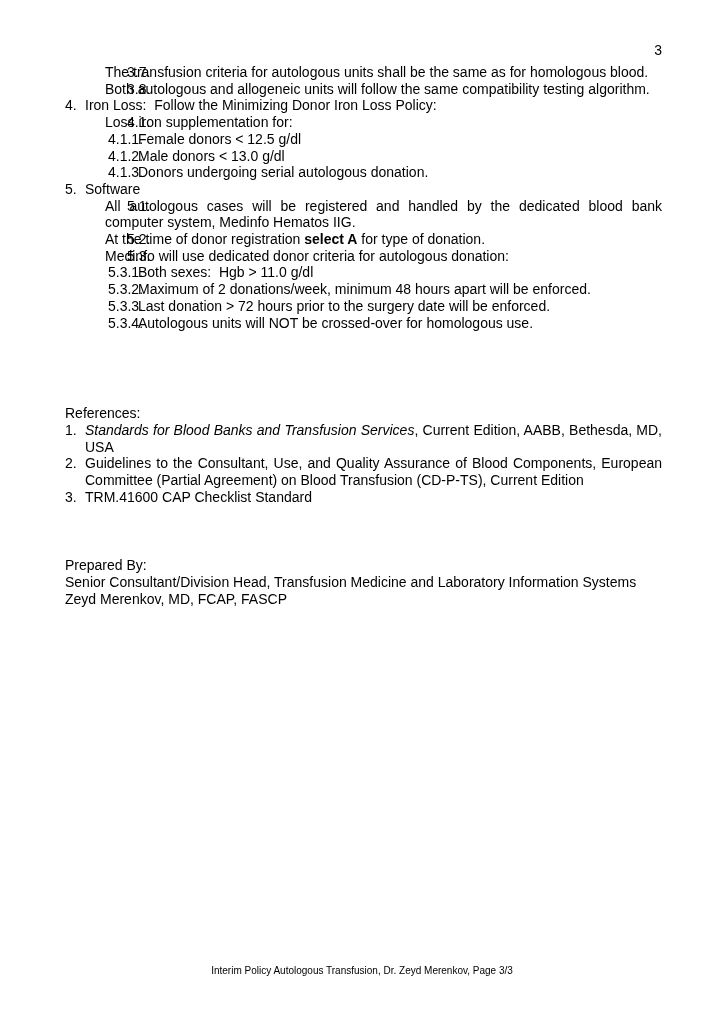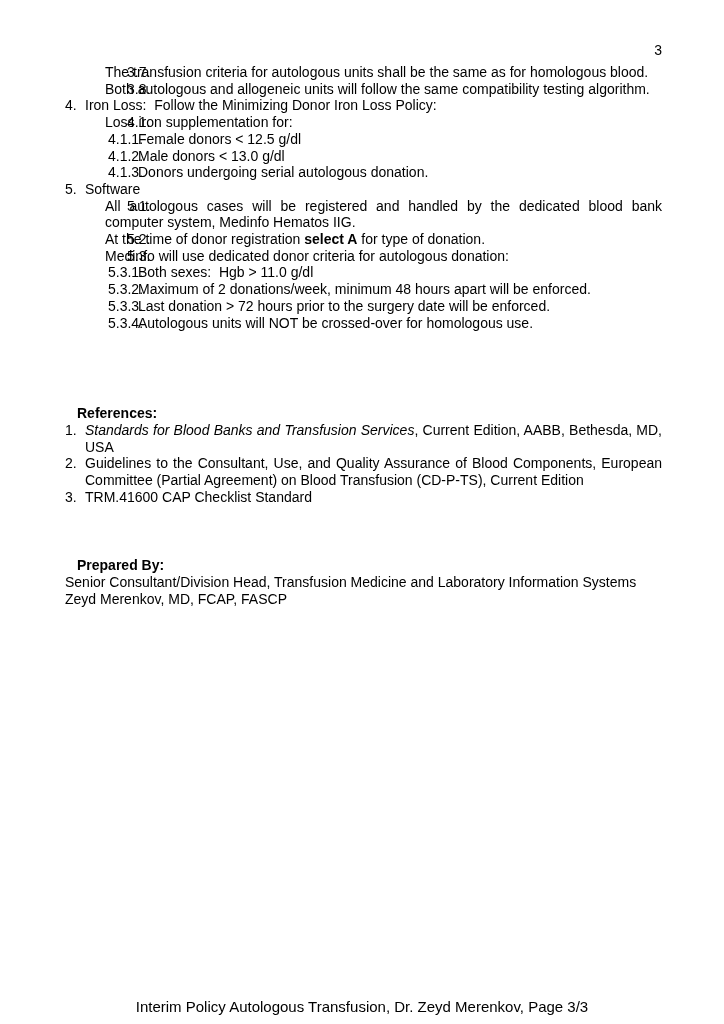--- a/index.html
+++ b/index.html
@@ -41,22 +41,21 @@
     top: 0;
   }
   .lvl1 { padding-left: 20px; }
   .lvl1 > .num { left: 0; }
   .lvl2 { padding-left: 40px; }
   .lvl2 > .num { left: 22px; margin-left: 40px; }
   .lvl3 { padding-left: 73px; }
   .lvl3 > .num { left: 43px; }
 
   .section-heading {
-    font-weight: bold;
-    margin-left: 12px;
+    font-weight: normal;
   }
   .refs { margin-top: 74px; }
   .ref-item {
     position: relative;
     padding-left: 20px;
     text-align: justify;
   }
   .ref-item .num {
     position: absolute;
     left: 0;
@@ -67,23 +66,22 @@
 
   .prepared { margin-top: 52px; }
   .prepared .para { text-align: justify; }
 
   .footer {
     position: absolute;
     top: 963px;
     left: 0;
     width: 100%;
     text-align: center;
-    font-size: 15px;
+    font-size: 10px;
     line-height: 15px;
-    margin-top: 36px;
   }
 </style>
 </head>
 <body>
 
 <div class="page">
 
   <div class="pagenum">3</div>
 
   <div class="content">

